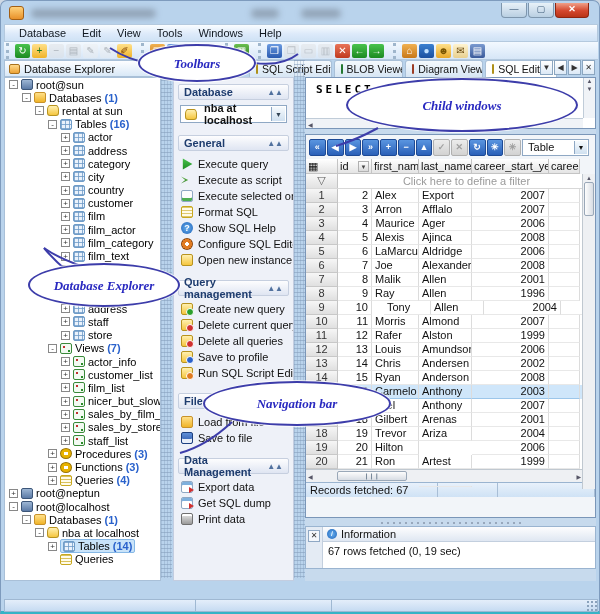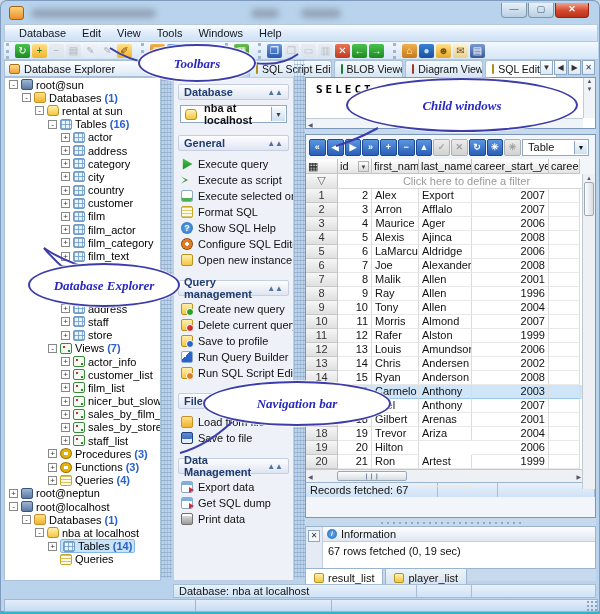--- a/index.html
+++ b/index.html
@@ -551,26 +551,26 @@
       <div class="nitems">
         <div class="nitem">
           <span class="nic n-db badge-g"></span>
           <span>Create new query</span>
         </div>
         <div class="nitem">
           <span class="nic n-db badge-r"></span>
           <span>Delete current query</span>
         </div>
         <div class="nitem">
+          <span class="nic n-db badge-r"></span>
+          <span>Delete all queries</span>
+        </div>
+        <div class="nitem">
           <span class="nic n-db badge-b"></span>
           <span>Save to profile</span>
-        </div>
-        <div class="nitem">
-          <span class="nic n-pencil"></span>
-          <span>Run Query Builder</span>
         </div>
         <div class="nitem">
           <span class="nic n-db badge-o"></span>
           <span>Run SQL Script Editor</span>
         </div>
       </div>
       <div class="nhead">
         <span>Files</span>
         <span class="nchev">▲▲</span>
       </div>
@@ -719,21 +719,21 @@
             <div class="rn" style="width: 32px;">8</div>
             <div class="gc num" style="width: 34px;">9</div>
             <div class="gc" style="width: 47px;">Ray</div>
             <div class="gc" style="width: 53px;">Allen</div>
             <div class="gc num" style="width: 77px;">1996</div>
             <div class="gc" style="width: 31px;"></div>
           </div>
           <div class="grow">
             <div class="rn" style="width: 32px;">9</div>
             <div class="gc num" style="width: 34px;">10</div>
-            <div class="gc" style="width: 47px;">Tony</div>
+            <div class="gc" style="width: 47px; margin-left: 12px;">Tony</div>
             <div class="gc" style="width: 53px;">Allen</div>
             <div class="gc num" style="width: 77px;">2004</div>
             <div class="gc" style="width: 31px;"></div>
           </div>
           <div class="grow">
             <div class="rn" style="width: 32px;">10</div>
             <div class="gc num" style="width: 34px;">11</div>
             <div class="gc" style="width: 47px;">Morris</div>
             <div class="gc" style="width: 53px;">Almond</div>
             <div class="gc num" style="width: 77px;">2007</div>
@@ -844,37 +844,22 @@
       </div>
       <div class="ipmain">
         <div class="iphead">
           <span class="ipico">i</span>
           <span>Information</span>
         </div>
         <div class="ipbody">67 rows fetched (0, 19 sec)</div>
       </div>
     </div>
 
-    <div class="btabs" id="btabs">
-        <div class="btab active">
-          <span class="btico"></span>
-          <span>result_list</span>
-        </div>
-        <div class="btab">
-          <span class="btico"></span>
-          <span>player_list</span>
-        </div>
-      </div>
   </div>
 
-  <div class="dbstatus">
-    <div class="dbseg" style="width:244px;">Database: nba at localhost</div>
-    <div class="dbseg" style="width:55px;"></div>
-    <div class="dbseg" style="flex:1;"></div>
-  </div>
 
   <div class="appstatus">
     <div class="aseg" style="width:192px;"></div>
     <div class="aseg" style="width:136px;"></div>
     <div class="aseg" style="flex:1;"></div>
     <div class="grip"></div>
   </div>
 
 </div>
 

